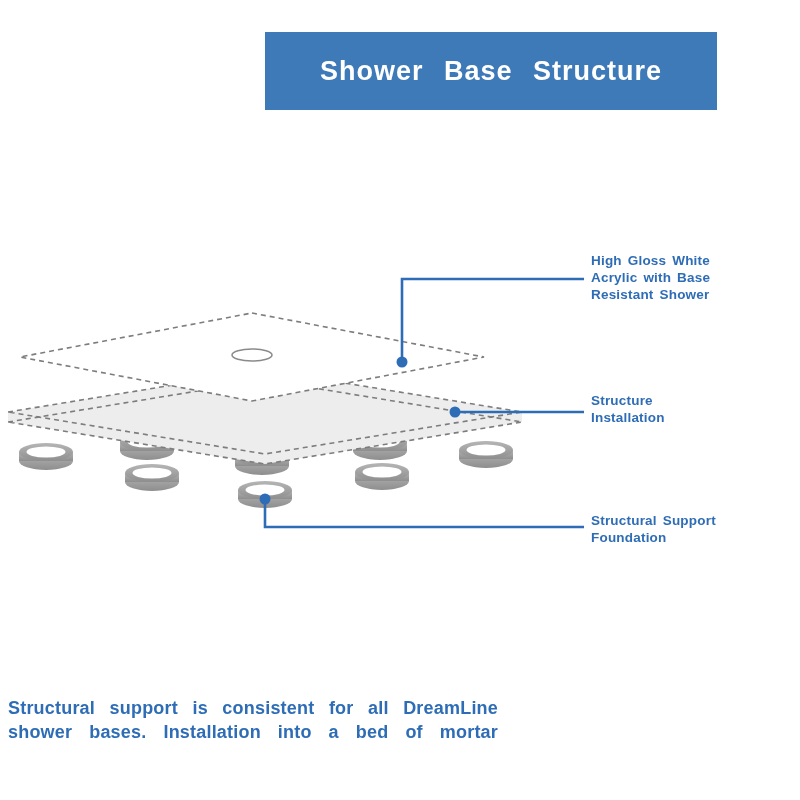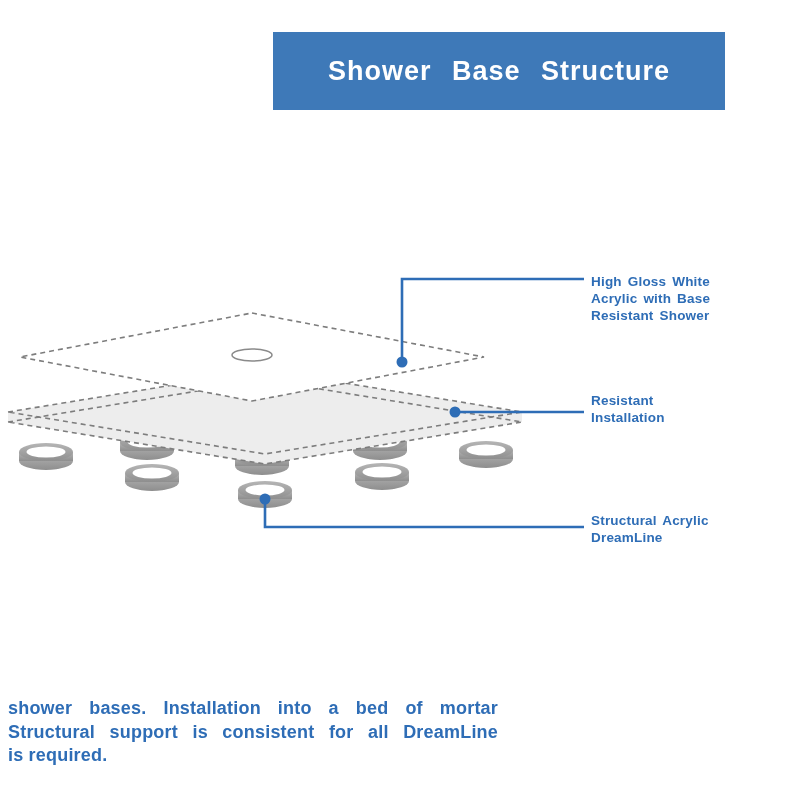--- a/index.html
+++ b/index.html
@@ -6,21 +6,21 @@
   body {
     width: 800px; height: 800px;
     background: #ffffff;
     position: relative;
     overflow: hidden;
     font-family: "Liberation Sans", "DejaVu Sans", sans-serif;
   }
   
   .banner {
     position: absolute;
-    left: 273px; top: 32px;
+    left: 265px; top: 32px;
     width: 452px; height: 78px;
     background: #3e79b8;
     display: flex; align-items: center; justify-content: center;
   }
   .banner-title {
     color: #ffffff;
     font-size: 27px;
     font-weight: bold;
     letter-spacing: 1px;
     word-spacing: 12px;
@@ -36,21 +36,21 @@
   .callout {
     position: absolute;
     color: #2e6db6;
     font-size: 13.5px;
     font-weight: bold;
     line-height: 17px;
     letter-spacing: 0.2px;
     word-spacing: 2px;
     white-space: nowrap;
   }
-  .callout-acrylic    { left: 591px; top: 252px; margin-top: 21px; }
+  .callout-acrylic    { left: 591px; top: 252px; }
   .callout-fiberglass { left: 591px; top: 392px; }
   .callout-foundation { left: 591px; top: 512px; }
   
   .footnote {
     position: absolute;
     left: 8px; top: 697px;
     width: 490px;
     color: #2e6db6;
     font-size: 18px;
     font-weight: bold;
@@ -147,25 +147,24 @@
     <circle cx="265" cy="499" r="5.5"></circle>
   </g>
 </svg>
 
 <div class="callout callout-acrylic">
   <div>High Gloss White</div>
   <div>Acrylic with Base</div>
   <div>Resistant Shower</div>
 </div>
 <div class="callout callout-fiberglass">
-  <div>Resistant</div>
+  <div>Structure</div>
   <div>Installation</div>
 </div>
 <div class="callout callout-foundation">
-  <div>Structural Acrylic</div>
-  <div>DreamLine</div>
+  <div>Structural Support</div>
+  <div>Foundation</div>
 </div>
 
 <div class="footnote">
+  <div class="just">Structural support is consistent for all DreamLine</div>
   <div class="just">shower bases. Installation into a bed of mortar</div>
-  <div class="just">Structural support is consistent for all DreamLine</div>
-  <div class="last">is required.</div>
 </div>
 
 </body></html>

